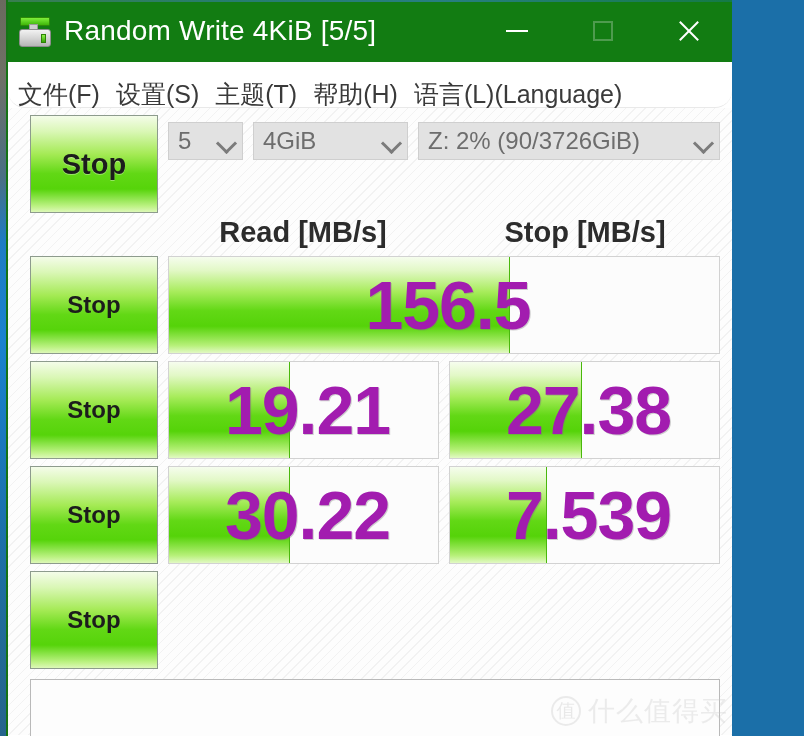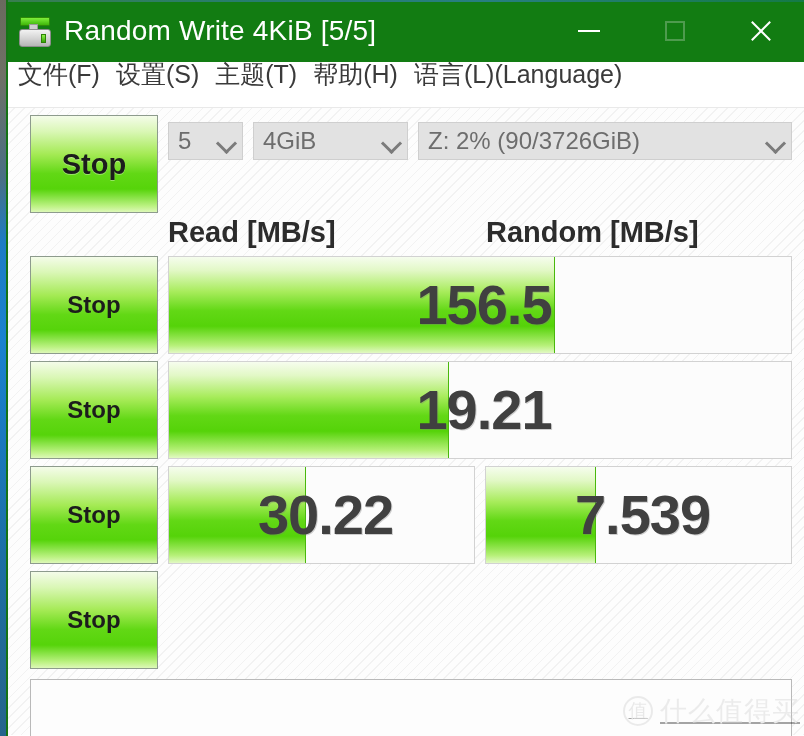--- a/index.html
+++ b/index.html
@@ -16,21 +16,21 @@
     position: absolute; left: 0; top: 0; width: 9px; height: 736px;
     background: linear-gradient(180deg,
       #6a6a5e 0%, #6f7065 10%, #4a6f84 24%,
       #1e7cc4 33%, #1b82cf 46%, #1a78bd 60%,
       #1d6fa6 75%, #216a96 88%, #25648c 100%);
   }
 
   
   #window {
     position: absolute; left: 6px; top: 0;
-    width: 798px; height: 736px;
+    width: 726px; height: 736px;
     border-left: 2px solid #157315;
     background: #ffffff;
   }
 
   
   #titlebar {
     position: relative;
     height: 62px;
     background: #127C12;
     display: flex; align-items: center;
@@ -92,23 +92,24 @@
     content: ""; position: absolute; left: 0; top: 12px;
     width: 26px; height: 2px; background: #ffffff;
   }
   .winbtn .glyph-close::before { transform: rotate(45deg); }
   .winbtn .glyph-close::after  { transform: rotate(-45deg); }
 
   
   #menubar {
     height: 46px;
     background: #ffffff;
-    display: flex; align-items: flex-start;
+    display: flex; align-items: flex-end;
     padding-left: 10px;
     border-bottom: 1px solid #e9e9e9;
+    border-radius: 17px;
   }
   .menu-item {
     font-size: 25px; color: #3a3a3a; margin-right: 16px;
     white-space: nowrap; line-height: 1;
   }
 
   
   #body-area {
     position: relative;
     height: 627px;
@@ -161,21 +162,21 @@
   }
   #combo-runs  { width: 75px; }
   #combo-size  { width: 155px; }
   #combo-drive { flex: 1; }
 
   
   #col-headers {
     display: flex; margin-top: 4px; padding-left: 138px;
   }
   .col-header {
-    flex: 1; text-align: left;
+    flex: 1; text-align: center;
     font-size: 29px; font-weight: bold; color: #2c2c2c;
     line-height: 1.1;
   }
   .col-header:first-child { margin-right: 12px; }
 
   
   .result-row {
     display: flex; align-items: stretch; gap: 10px; margin-top: 7px;
     height: 98px;
   }
@@ -197,41 +198,40 @@
   .score-fill {
     position: absolute; left: 0; top: 0; bottom: 0;
     background: linear-gradient(180deg,
       #f6fdee 0%, #e2f8c6 14%, #a8ec5c 36%,
       #62d815 56%, #55d309 72%, #b6f078 92%, #e2f9c4 100%);
     border-right: 1px solid #49b80c;
   }
   .score-value {
     position: absolute; left: 0; right: 0; top: 0; bottom: 0;
     display: flex; align-items: center; justify-content: center;
-    font-size: 56px; font-weight: bold; color: #404040;
+    font-size: 68px; font-weight: bold; color: #a21caf;
     letter-spacing: -1px;
     text-shadow: 1px 1px 0 rgba(120,120,120,.35);
     margin-left: 8px;
   }
 
   
   #comment-box {
     margin-top: 10px;
     height: 58px;
     background: #fdfdfd;
     border: 1px solid #b9b9b9;
     position: relative;
   }
 
   
   #watermark {
     position: absolute; right: 4px; bottom: 6px;
     display: flex; align-items: center; gap: 7px;
     opacity: .35;
-    text-decoration: underline;
   }
   #watermark .wm-circle {
     width: 30px; height: 30px; border-radius: 50%;
     border: 2px solid #c9c9c9;
     display: flex; align-items: center; justify-content: center;
     font-size: 19px; color: #c4c4c4;
   }
   #watermark .wm-text {
     font-size: 27px; color: #cccccc; letter-spacing: 1px; white-space: nowrap;
   }
@@ -290,36 +290,40 @@
         </div>
         <div class="combo" id="combo-drive">
           <span class="label">Z: 2% (90/3726GiB)</span>
           <span class="chev"></span>
         </div>
       </div>
     </div>
 
     <div id="col-headers">
       <div class="col-header">Read [MB/s]</div>
-      <div class="col-header">Random [MB/s]</div>
+      <div class="col-header">Stop [MB/s]</div>
     </div>
 
     <div class="result-row">
       <div class="row-stop">Stop</div>
       <div class="score-cell">
         <div class="score-fill" style="width: 62%;"></div>
         <div class="score-value">156.5</div>
       </div>
     </div>
 
     <div class="result-row">
       <div class="row-stop">Stop</div>
       <div class="score-cell">
         <div class="score-fill" style="width: 45%;"></div>
         <div class="score-value">19.21</div>
+      </div>
+      <div class="score-cell">
+        <div class="score-fill" style="width: 49%;"></div>
+        <div class="score-value">27.38</div>
       </div>
     </div>
 
     <div class="result-row">
       <div class="row-stop">Stop</div>
       <div class="score-cell">
         <div class="score-fill" style="width: 45%;"></div>
         <div class="score-value">30.22</div>
       </div>
       <div class="score-cell">

